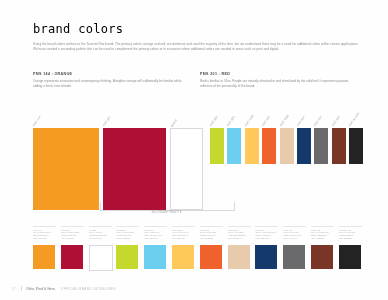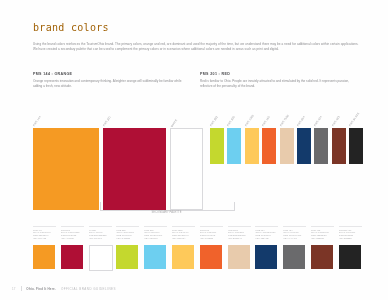--- a/index.html
+++ b/index.html
@@ -12,22 +12,22 @@
     position:relative;
   }
   .page{
     position:absolute;inset:0;
     background:#fefefe;
     padding:0;
   }
   .title{
     position:absolute;left:33px;top:22px;
     font-family:"DejaVu Sans Mono", monospace;
-    font-size:10px;letter-spacing:0.3px;
-    color:#a16207;font-weight:400;
+    font-size:12px;letter-spacing:0.3px;
+    color:#000000;font-weight:400;
   }
   .intro{
     position:absolute;left:33px;top:42px;width:330px;
     font-size:3.1px;line-height:5.2px;color:#8d8d90;
     letter-spacing:0.05px;text-align:left;
   }
   .cols{position:absolute;left:33px;top:72px;width:334px;display:flex;gap:0px;}
   .col{width:167px;padding-right:10px;box-sizing:border-box;}
   .col h3{
     margin:0 0 3px 0;font-size:3.6px;font-weight:bold;

